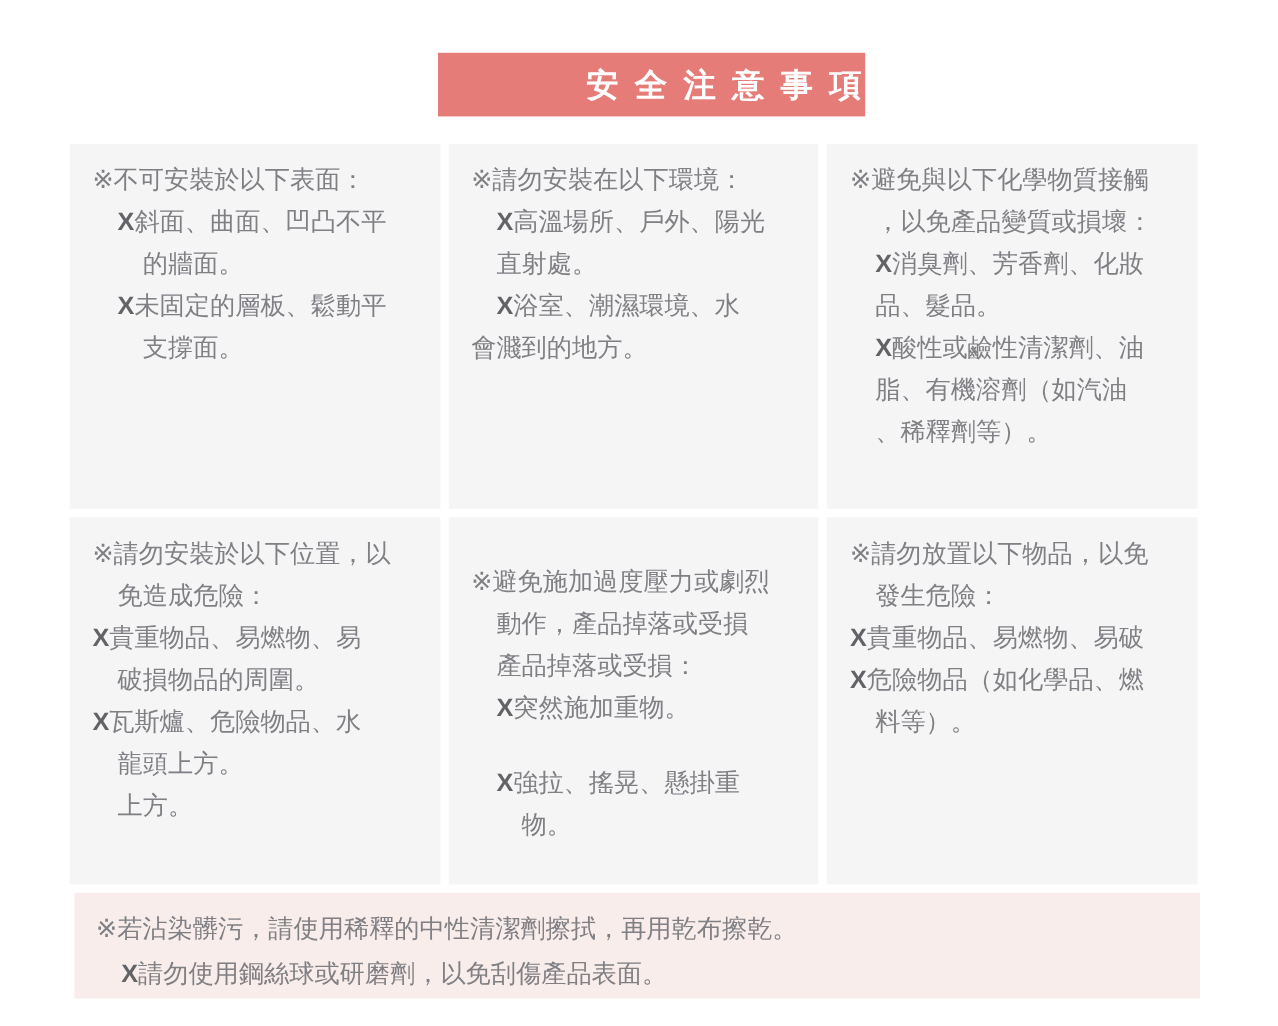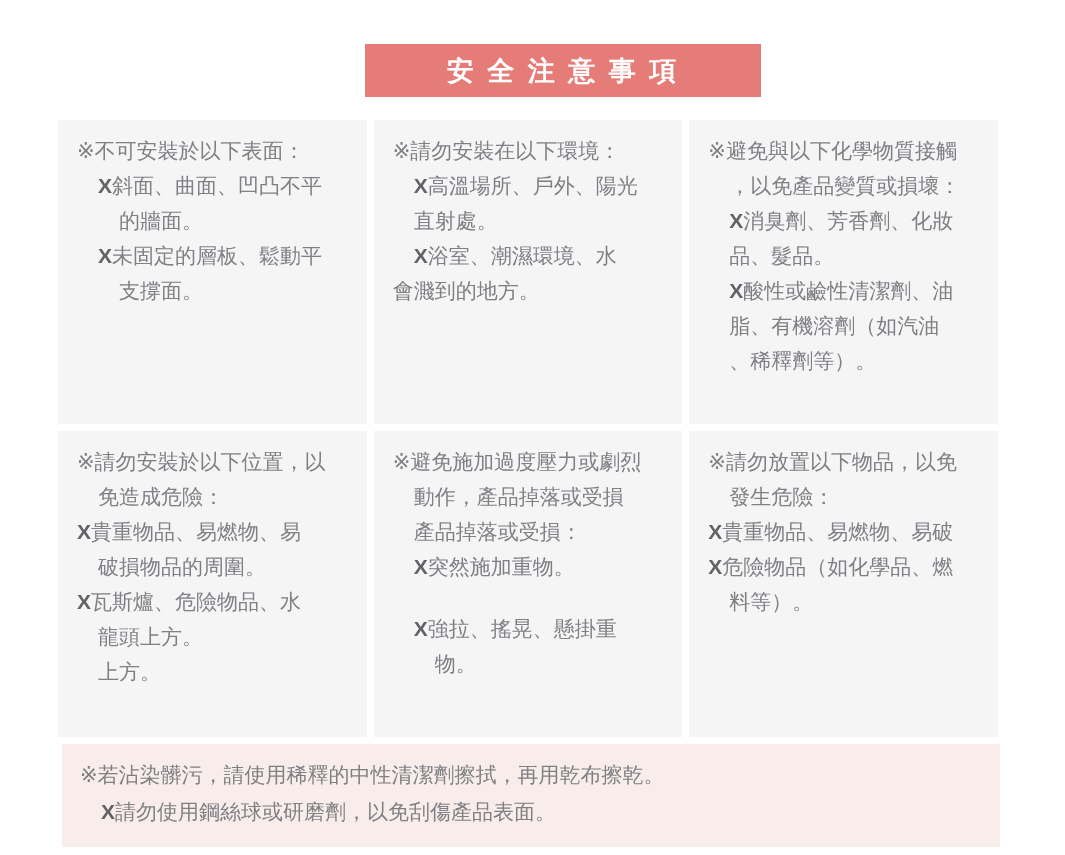--- a/index.html
+++ b/index.html
@@ -16,27 +16,27 @@
     position: relative;
     width: 1065px;
     height: 855px;
     background: #ffffff;
     overflow: hidden;
   }
   .banner {
     position: absolute;
     left: 365px;
     top: 44px;
-    width: 396px;
+    width: 356px;
     height: 53px;
     background: var(--banner-bg, #e57c77);
     color: var(--banner-text, #ffffff);
     display: flex;
     align-items: center;
-    justify-content: center;
+    justify-content: flex-end;
     font-weight: bold;
     font-size: 27px;
     letter-spacing: 3px;
   }
   .grid {
     position: absolute;
     left: 58px;
     top: 120px;
     width: 940px;
     display: grid;
@@ -60,21 +60,21 @@
     color: var(--x-color, #636367);
   }
   .mark-ref {
     color: var(--text, #7f7f84);
   }
   .footer {
     position: absolute;
     left: 62px;
     top: 744px;
     width: 938px;
-    height: 103px;
+    height: 88px;
     background: var(--footer-bg, #f8edeb);
     box-sizing: border-box;
     padding: 12px 14px 0 18px;
     font-size: 21px;
     line-height: 37px;
     color: var(--text, #7f7f84);
   }
 </style>
 </head>
 <body>
@@ -110,21 +110,21 @@
       <div class="box">
         <div class="line" style="padding-left: 0px;"><span class="mark-ref">※</span><span>請勿安裝於以下位置，以</span></div>
         <div class="line" style="padding-left: 21px;"><span>免造成危險：</span></div>
         <div class="line" style="padding-left: 0px;"><span class="mark-x">X</span><span>貴重物品、易燃物、易</span></div>
         <div class="line" style="padding-left: 21px;"><span>破損物品的周圍。</span></div>
         <div class="line" style="padding-left: 0px;"><span class="mark-x">X</span><span>瓦斯爐、危險物品、水</span></div>
         <div class="line" style="padding-left: 21px;"><span>龍頭上方。</span></div>
         <div class="line" style="padding-left: 21px;"><span>上方。</span></div>
       </div>
       <div class="box">
-        <div class="line" style="padding-left: 0px;"><span class="mark-ref">※</span><span>避免施加過度壓力或劇烈</span></div>
+        <div class="line" style="padding-left: 0px; margin-top: 24px;"><span class="mark-ref">※</span><span>避免施加過度壓力或劇烈</span></div>
         <div class="line" style="padding-left: 21px;"><span>動作，產品掉落或受損</span></div>
         <div class="line" style="padding-left: 21px;"><span>產品掉落或受損：</span></div>
         <div class="line" style="padding-left: 21px;"><span class="mark-x">X</span><span>突然施加重物。</span></div>
         <div class="line" style="padding-left: 21px; margin-top: 27px;"><span class="mark-x">X</span><span>強拉、搖晃、懸掛重</span></div>
         <div class="line" style="padding-left: 42px;"><span>物。</span></div>
       </div>
       <div class="box">
         <div class="line" style="padding-left: 0px;"><span class="mark-ref">※</span><span>請勿放置以下物品，以免</span></div>
         <div class="line" style="padding-left: 21px;"><span>發生危險：</span></div>
         <div class="line" style="padding-left: 0px;"><span class="mark-x">X</span><span>貴重物品、易燃物、易破</span></div>

